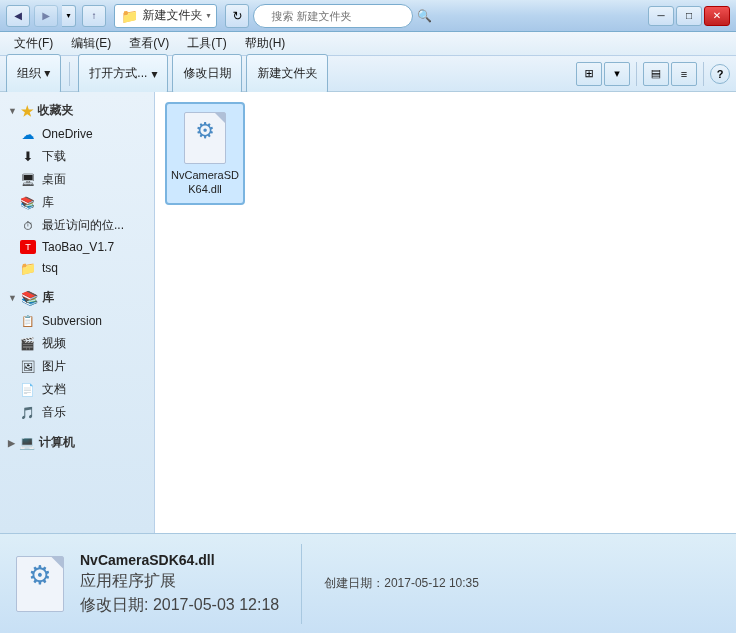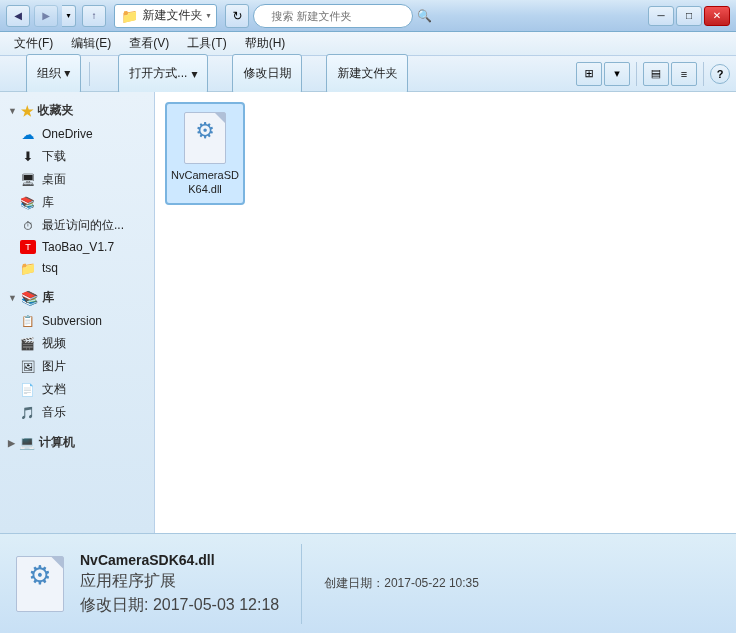--- a/index.html
+++ b/index.html
@@ -160,21 +160,20 @@
     .toolbar-btn {
       height: 40px;
       padding: 0 10px;
       border: 1px solid #8ab4d0;
       border-radius: 3px;
       background: linear-gradient(to bottom, #f0f8ff, #d8ecf8);
       cursor: pointer;
       font-size: 12px;
       display: flex; align-items: center; gap: 4px;
       color: #222;
-      margin-left: 20px;
     }
     .toolbar-sep {
       width: 1px;
       height: 24px;
       background: #b0c8de;
       margin: 0 4px;
     }
     .toolbar-organize {
       display: flex;
       align-items: center;
@@ -538,15 +537,15 @@
     <div class="status-icon-page"></div>
     <span class="status-icon-gear">⚙</span>
   </div>
   <div class="status-info">
     <div class="status-filename">NvCameraSDK64.dll</div>
     <div class="status-type">应用程序扩展</div>
     <div class="status-meta">修改日期: 2017-05-03 12:18</div>
   </div>
   <div class="status-divider"></div>
   <div class="status-dates">
-    <div>创建日期：2017-05-22 10:35</div>
+    <div>创建日期：2017-05-12 10:35</div>
   </div>
 </div>
 
 </body></html>

